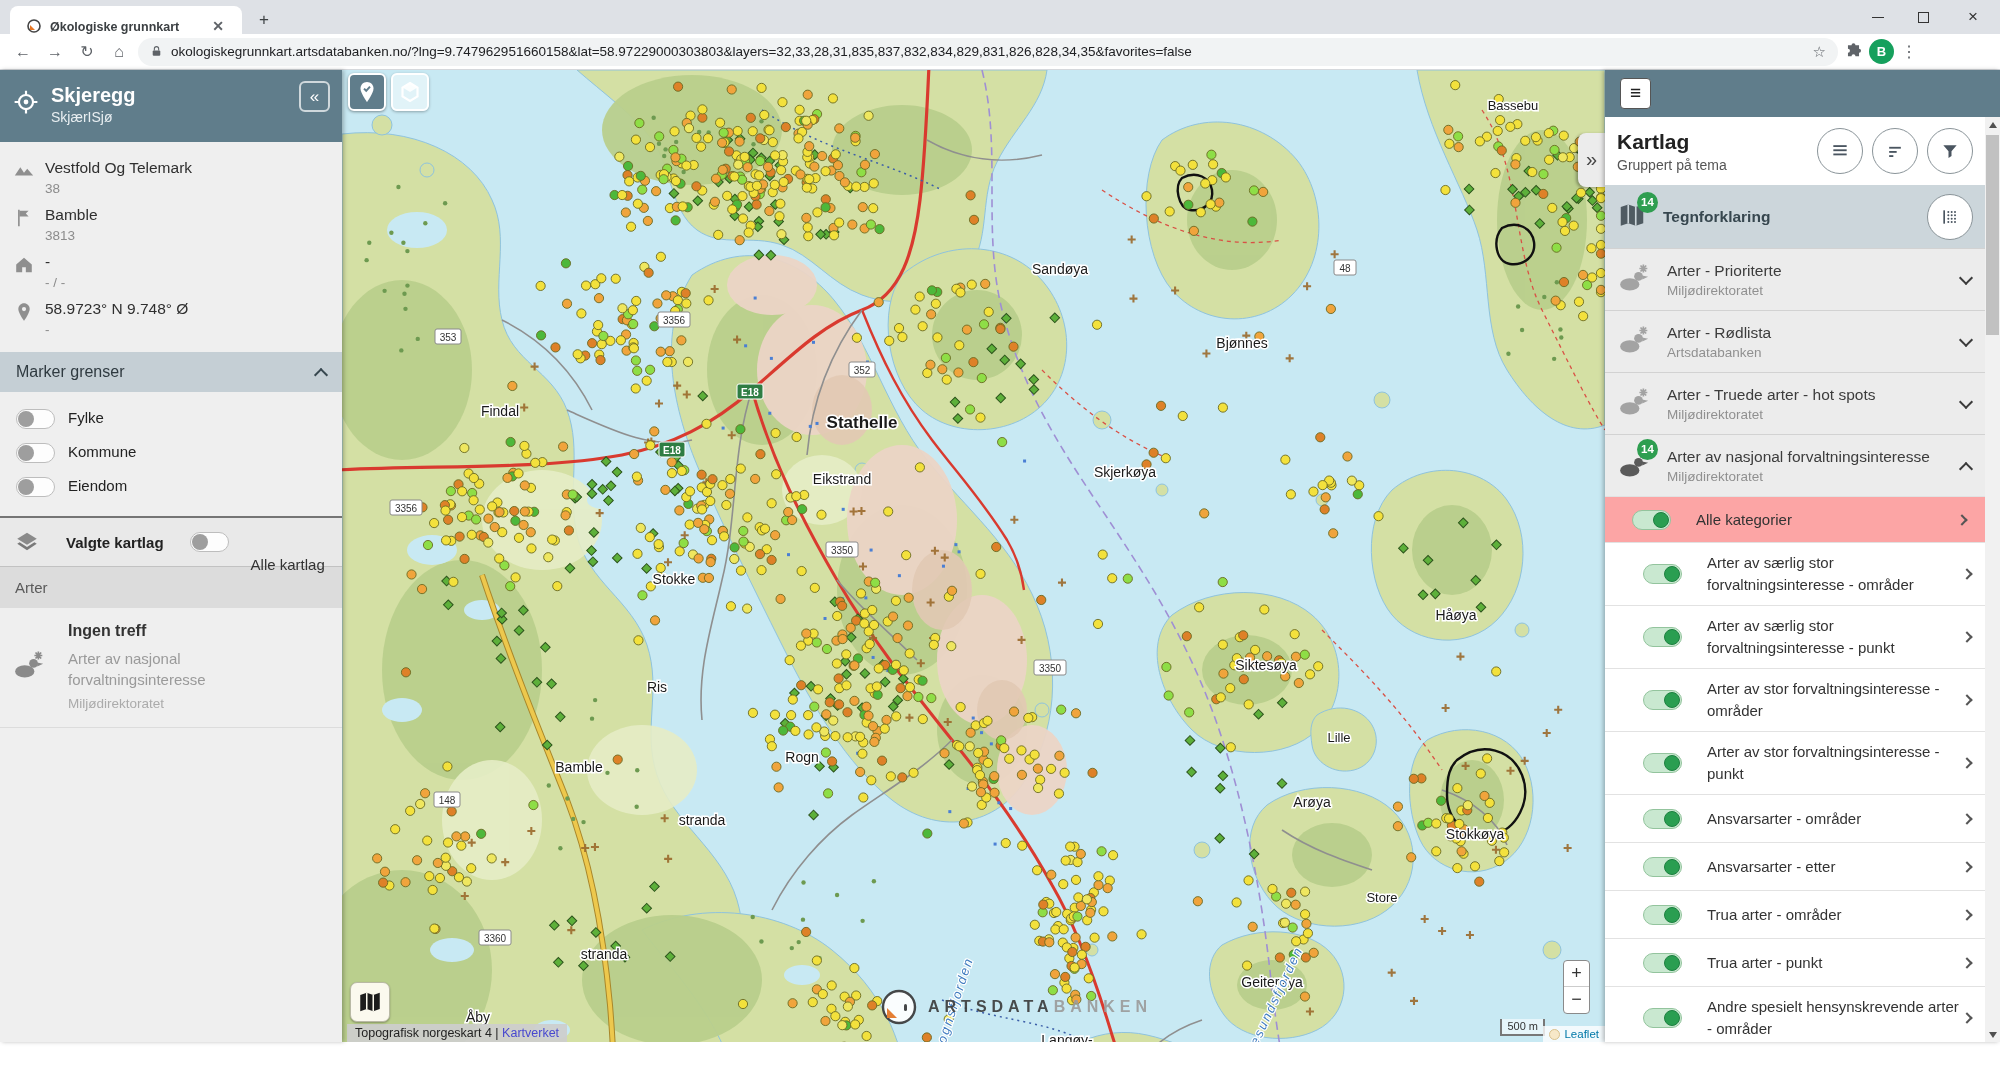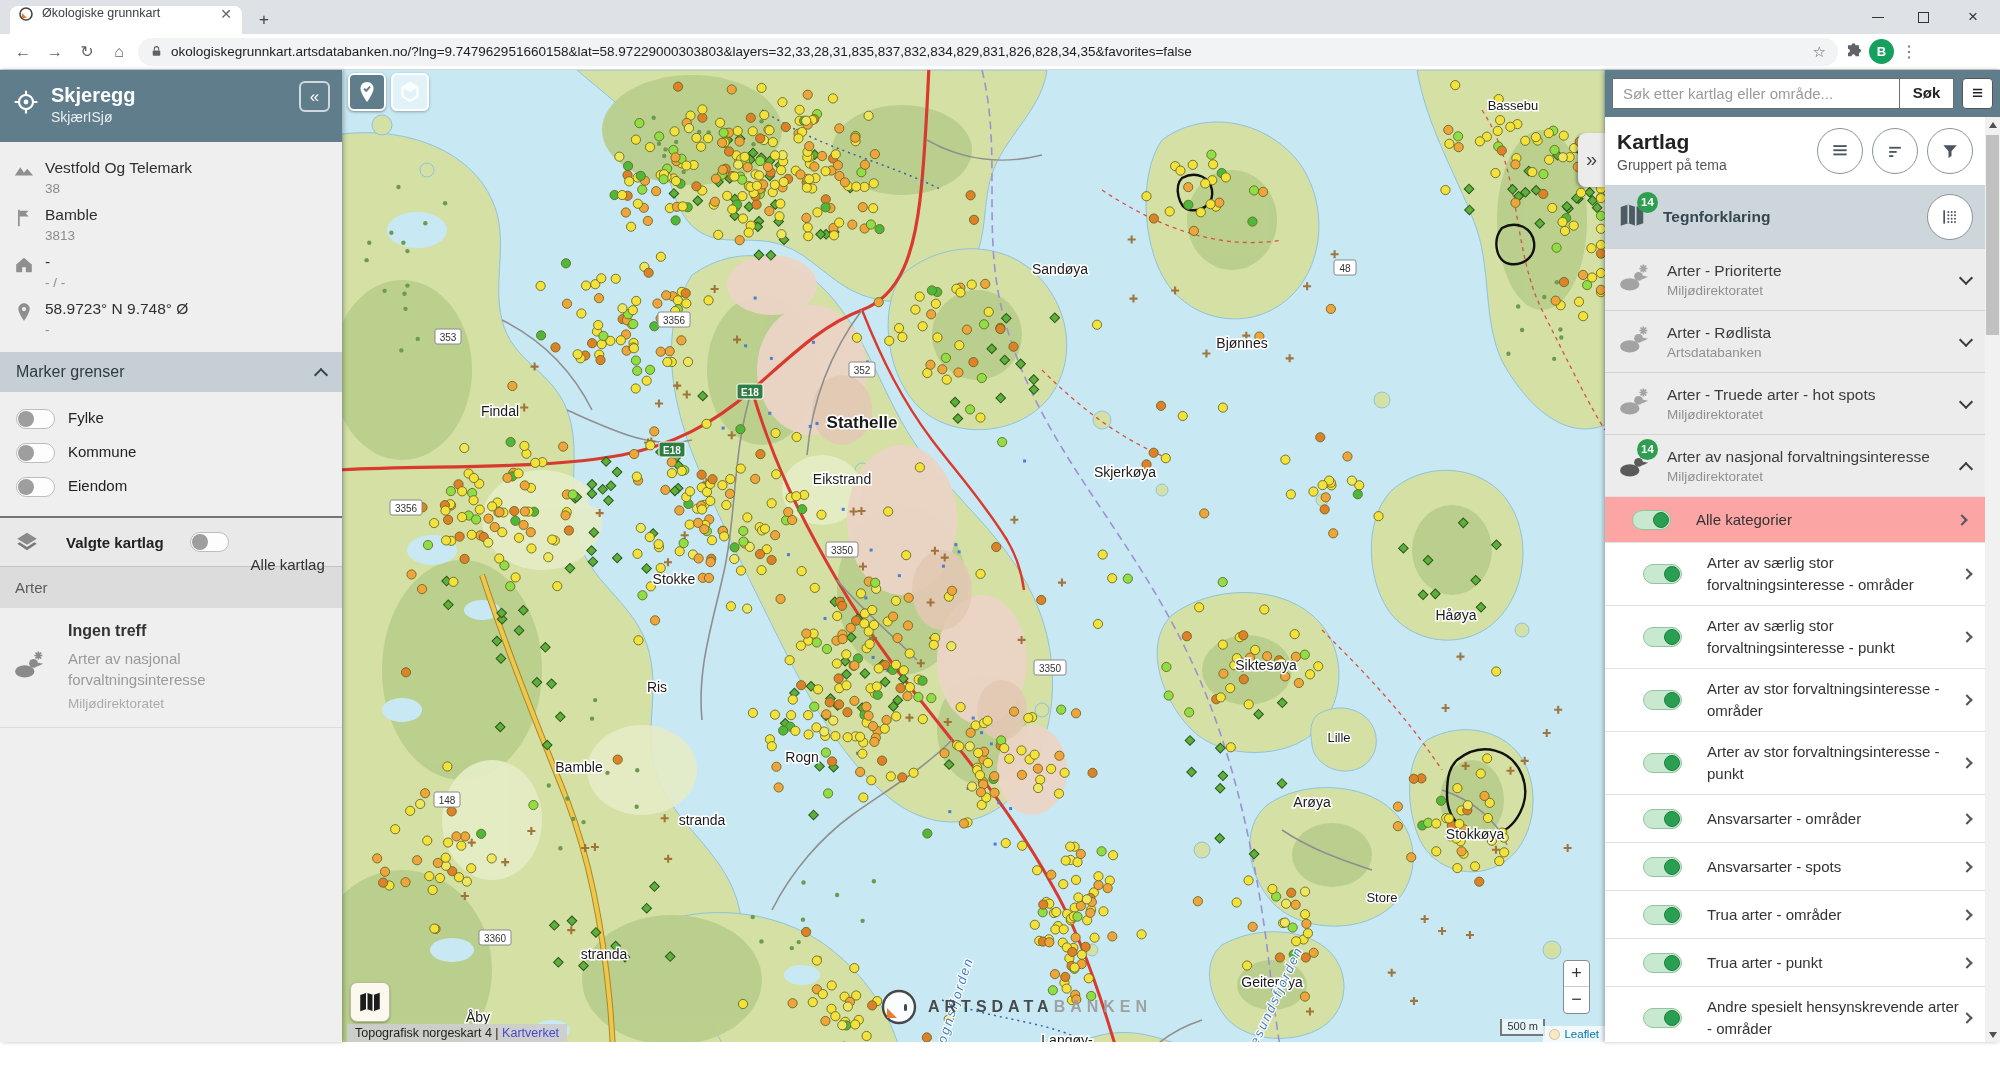--- a/index.html
+++ b/index.html
@@ -1,20 +1,20 @@
 <!DOCTYPE html>
 <html><head>
 <meta charset="utf-8">
 <style>
   * { box-sizing: border-box; margin: 0; padding: 0; }
   html,body { width:2000px; height:1086px; overflow:hidden; font-family:"Liberation Sans", sans-serif; background:#fff; }
 
   
   #tabstrip { height:34px; background:#dee1e6; position:relative; }
-  #tab { position:absolute; left:10px; top:6px; width:232px; height:28px; background:#fff; border-radius:8px 8px 0 0; display:flex; align-items:flex-start; padding:0 8px; }
+  #tab { position:absolute; left:10px; top:6px; width:232px; height:28px; background:#fff; border-radius:8px 8px 0 0; display:flex; align-items:flex-end; padding:0 16px;font-weight:bold; }
   #tab-title { font-size:12.5px; color:#3c4043; flex:1; white-space:nowrap; overflow:hidden; }
   #tab-close { color:#5f6368; font-size:14px; width:16px; text-align:center; cursor:pointer; }
   #newtab { position:absolute; left:252px; top:8px; width:24px; height:24px; text-align:center; line-height:24px; font-size:17px; color:#3c4043; }
   #winctl { position:absolute; right:0; top:0; height:34px; width:145px; display:flex; align-items:center; justify-content:space-around; }
   .wbtn { color:#333; font-size:15px; width:20px; text-align:center; }
   #win-max { width:11px; height:11px; border:1.4px solid #333; }
   #win-min { width:12px; height:0; border-top:1.8px solid #333; }
   #toolbar { height:36px; background:#fff; border-bottom:1px solid #d5d8dc; display:flex; align-items:center; padding:0 10px; gap:6px; }
   .navbtn { width:26px; height:26px; text-align:center; line-height:26px; font-size:16px; color:#5f6368; border-radius:50%; }
   #urlpill { flex:0 0 1700px; height:28px; background:#f1f3f4; border-radius:14px; display:flex; align-items:center; padding:0 12px; gap:8px; }
@@ -1770,24 +1770,20 @@
         <circle cx="19" cy="19" r="16" fill="#fff" stroke="#3a3a3a" stroke-width="2.4"></circle>
         <path d="M7 30 L17 30 L7 20 Z" fill="#e87724"></path>
         <rect x="24" y="16" width="3" height="7" rx="1.5" fill="#3a3a3a"></rect>
       </svg>
       <div id="wm-text"><b>ARTSDATA</b><span>BANKEN</span></div>
     </div>
   </div>
 
   <aside id="right-panel">
     <div id="rp-search">
-      <div id="search-box">
-        <input id="search-input" placeholder="Søk etter kartlag eller område..." style="">
-        <div id="search-btn">Søk</div>
-      </div>
       <div id="rp-menu-btn">≡</div>
     </div>
     <div id="rp-body">
       <div id="rp-scroll">
         <div id="rp-header">
           <div id="rp-title-wrap">
             <div id="rp-title">Kartlag</div>
             <div id="rp-subtitle">Gruppert på tema</div>
           </div>
           <div class="circle-btn">
@@ -1949,21 +1945,21 @@
               <span class="toggle on" style="margin-left:16px">
                 <span class="knob"></span>
               </span>
     <span class="sub-label ">Ansvarsarter - områder</span>
     <span class="chev right"></span>
             </div>
             <div class="sub-row h1">
               <span class="toggle on" style="margin-left:16px">
                 <span class="knob"></span>
               </span>
-    <span class="sub-label ">Ansvarsarter - spots</span>
+    <span class="sub-label ">Ansvarsarter - etter</span>
     <span class="chev right"></span>
             </div>
             <div class="sub-row h1">
               <span class="toggle on" style="margin-left:16px">
                 <span class="knob"></span>
               </span>
     <span class="sub-label ">Trua arter - områder</span>
     <span class="chev right"></span>
             </div>
             <div class="sub-row h1">

